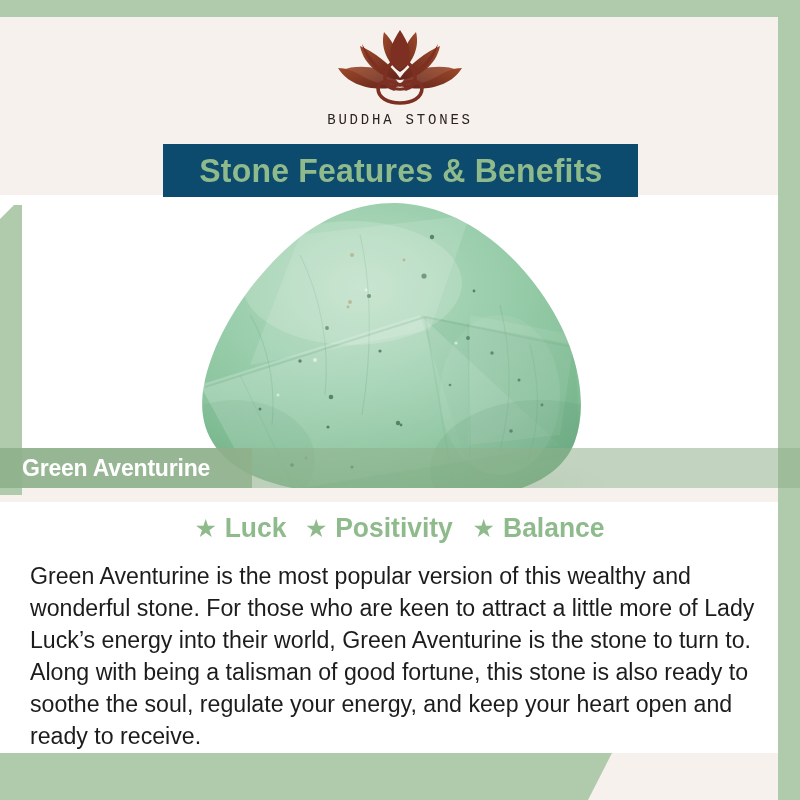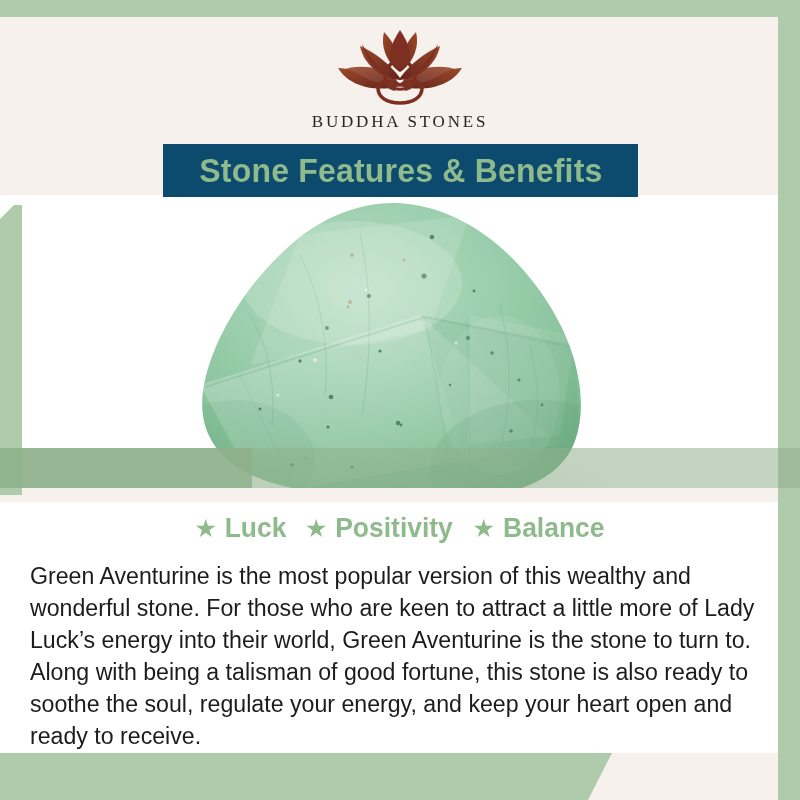--- a/index.html
+++ b/index.html
@@ -39,22 +39,22 @@
 
   
   .logo-wrap {
     position:absolute; left:0; top:24px; width:800px;
     display:flex; flex-direction:column; align-items:center;
     z-index:4;
   }
   .logo-mark { width:168px; height:82px; display:block; }
   .logo-text {
     margin-top:6px;
-    font-family:Liberation Serif, serif;
-    font-size:17px;
+    font-family:Liberation Mono, monospace;
+    font-size:14px;
     letter-spacing:2.8px;
     color:#2b2320;
   }
 
   
   .title-banner {
     position:absolute; left:163px; top:144px; width:475px; height:53px;
     background:#0c4a6e;
     display:flex; align-items:center; justify-content:center;
     z-index:4;
@@ -295,20 +295,21 @@
 
       <ellipse cx="540" cy="275" rx="110" ry="70" fill="#4f8f68" opacity="0.12"></ellipse>
       <ellipse cx="235" cy="265" rx="80" ry="60" fill="#4f8f68" opacity="0.10"></ellipse>
     </g>
   </svg>
 </div>
 
 <div class="name-bar">
   <div class="name-bar-bg"></div>
   <div class="name-bar-bg2"></div>
+  <div class="name-text">Green Aventurine</div>
 </div>
 
 <div class="content-gap"></div>
 
 <div class="content">
   <div class="benefits">
     <div class="benefit">
       <span class="star">★</span>
       <span class="benefit-label">Luck</span>
     </div>

